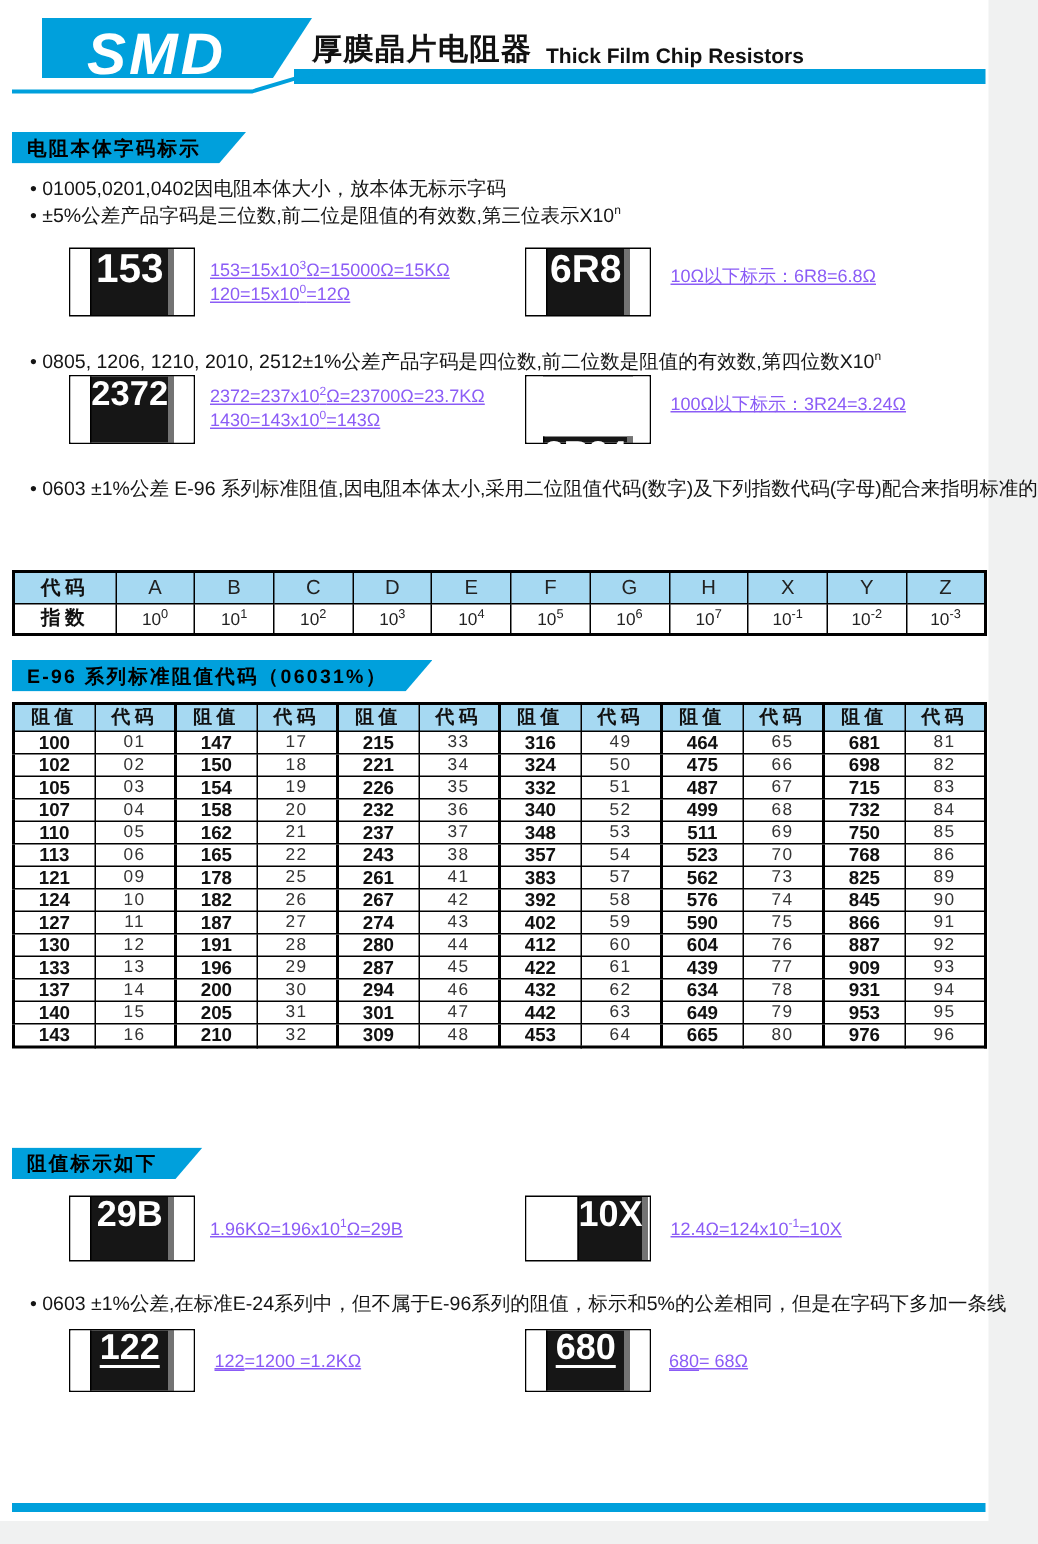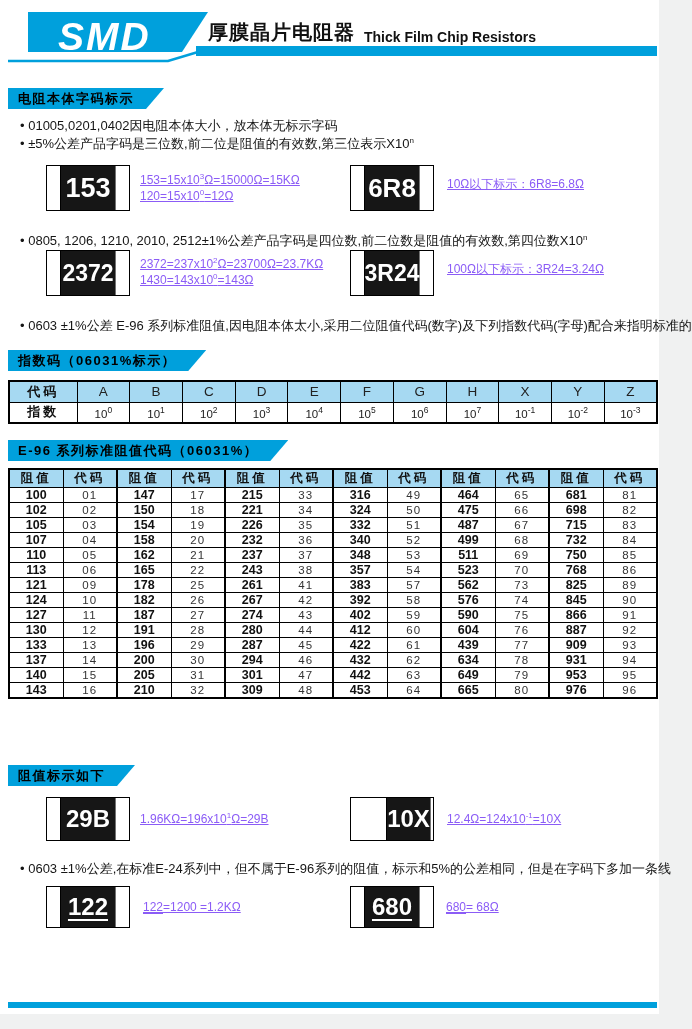--- a/index.html
+++ b/index.html
@@ -28,22 +28,22 @@
     clip-path:polygon(0 0,100% 0,calc(100% - 18px) 100%,0 100%);white-space:nowrap;}
 
   
   .bullet{position:absolute;font-size:13px;white-space:nowrap;color:#151515;}
   .bullet::before{content:"\2022\00a0";font-size:13px;}
   .bullet sup{font-size:8px;}
 
   
   .chip{position:absolute;display:flex;background:#fff;border:1.5px solid #000;}
   .chip .term{width:13px;background:#fff;}
-  .chip .cbody{flex:1;background:#161616;color:#fff;display:flex;align-items:center;
-    justify-content:center;font-weight:bold;border-left:1px solid #000;border-right:1px solid #737373;}
+  .chip .cbody{flex:1;background:#161616;color:#fff;display:flex;align-items:flex-start;
+    justify-content:center;font-weight:bold;border-left:1px solid #000;border-right:4px solid #737373;}
   .chip .cbody span{line-height:1;}
   .chip.u .cbody span{text-decoration:underline;text-underline-offset:4px;text-decoration-thickness:2px;}
 
   
   .eq{position:absolute;font-size:12px;color:#8b5cf6;white-space:nowrap;text-decoration:underline;}
   .eq sup{font-size:8px;}
   .eq .und{text-decoration:underline;text-underline-offset:2px;}
 
   
   table.xt{position:absolute;border-collapse:collapse;table-layout:fixed;background:#fff;
@@ -120,30 +120,29 @@
     <div class="cbody" style="font-size:23px;">
         <span>2372</span>
       </div>
     <div class="term"></div>
   </div>
   <div class="eq" style="left:140px;top:256px;"><span>2372=237x10</span><sup>2</sup><span>Ω=23700Ω=23.7KΩ</span></div>
   <div class="eq" style="left:140px;top:272px;"><span>1430=143x10</span><sup>0</sup><span>=143Ω</span></div>
 
   <div class="chip" style="left:350px;top:250px;width:84px;height:46px;">
     <div class="term"></div>
-    <div class="cbody" style="font-size:23px;">
+    <div class="cbody" style="font-size:23px;margin-top:40px;">
         <span>3R24</span>
       </div>
     <div class="term"></div>
   </div>
   <div class="eq" style="left:447px;top:261px;">100Ω以下标示：3R24=3.24Ω</div>
 
   <div class="bullet" style="left:20px;top:317px;">0603  ±1%公差 E-96 系列标准阻值,因电阻本体太小,采用二位阻值代码(数字)及下列指数代码(字母)配合来指明标准的阻值</div>
 
-  <div class="banner" style="left:8px;top:350px;">指数码（06031%标示）</div>
 
   <table class="xt exp">
     <colgroup>
         <col style="width:68px">
         <col>
         <col>
         <col>
         <col>
         <col>
         <col>

